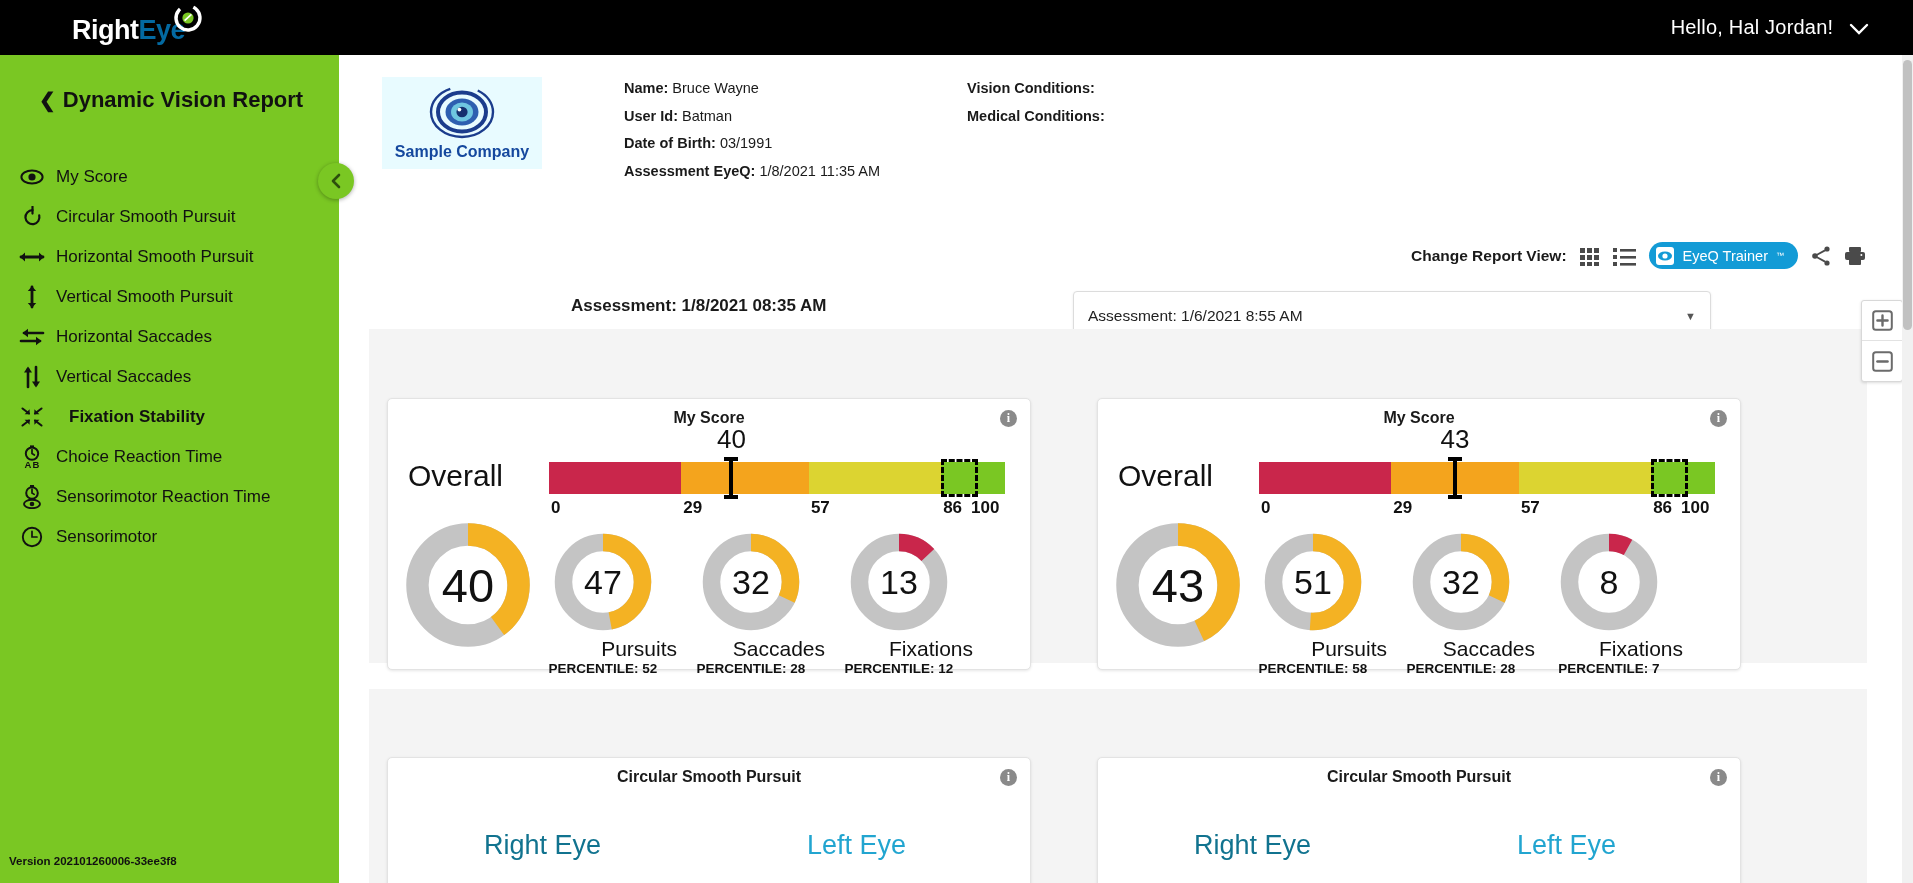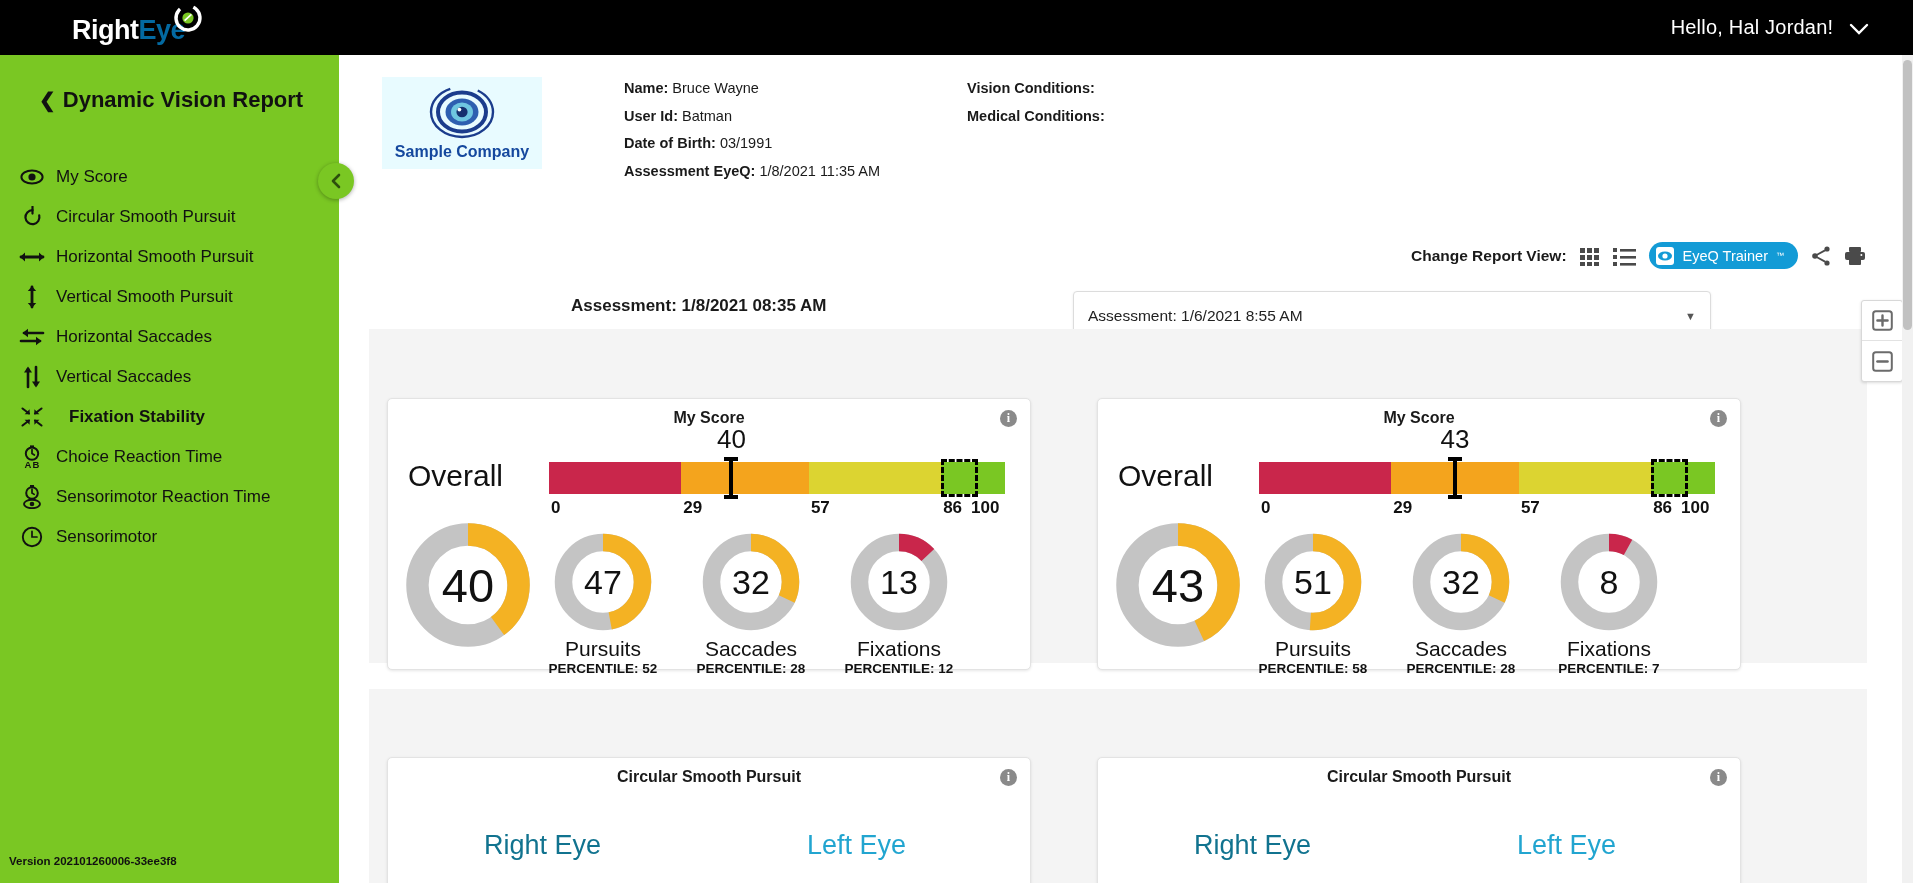--- a/index.html
+++ b/index.html
@@ -174,21 +174,21 @@
   }
 
   
   .donut { position: absolute; }
   .donut-val {
     position: absolute; left: 0; right: 0; top: 0; bottom: 0;
     display: flex; align-items: center; justify-content: center;
     color: #111; font-weight: normal;
   }
   .donut-label {
-    position: absolute; text-align: center; width: 100%;
+    position: absolute; text-align: right; width: 100%;
     font-size: 21px; color: #111; white-space: nowrap;
   }
   .donut-pct {
     position: absolute; text-align: center; width: 100%;
     font-size: 13.5px; font-weight: bold; color: #111; white-space: nowrap;
   }
 
   
   .eye-title { position: absolute; font-size: 27px; white-space: nowrap; text-align: center; }
   .eye-title.right { color: #11738f; }

